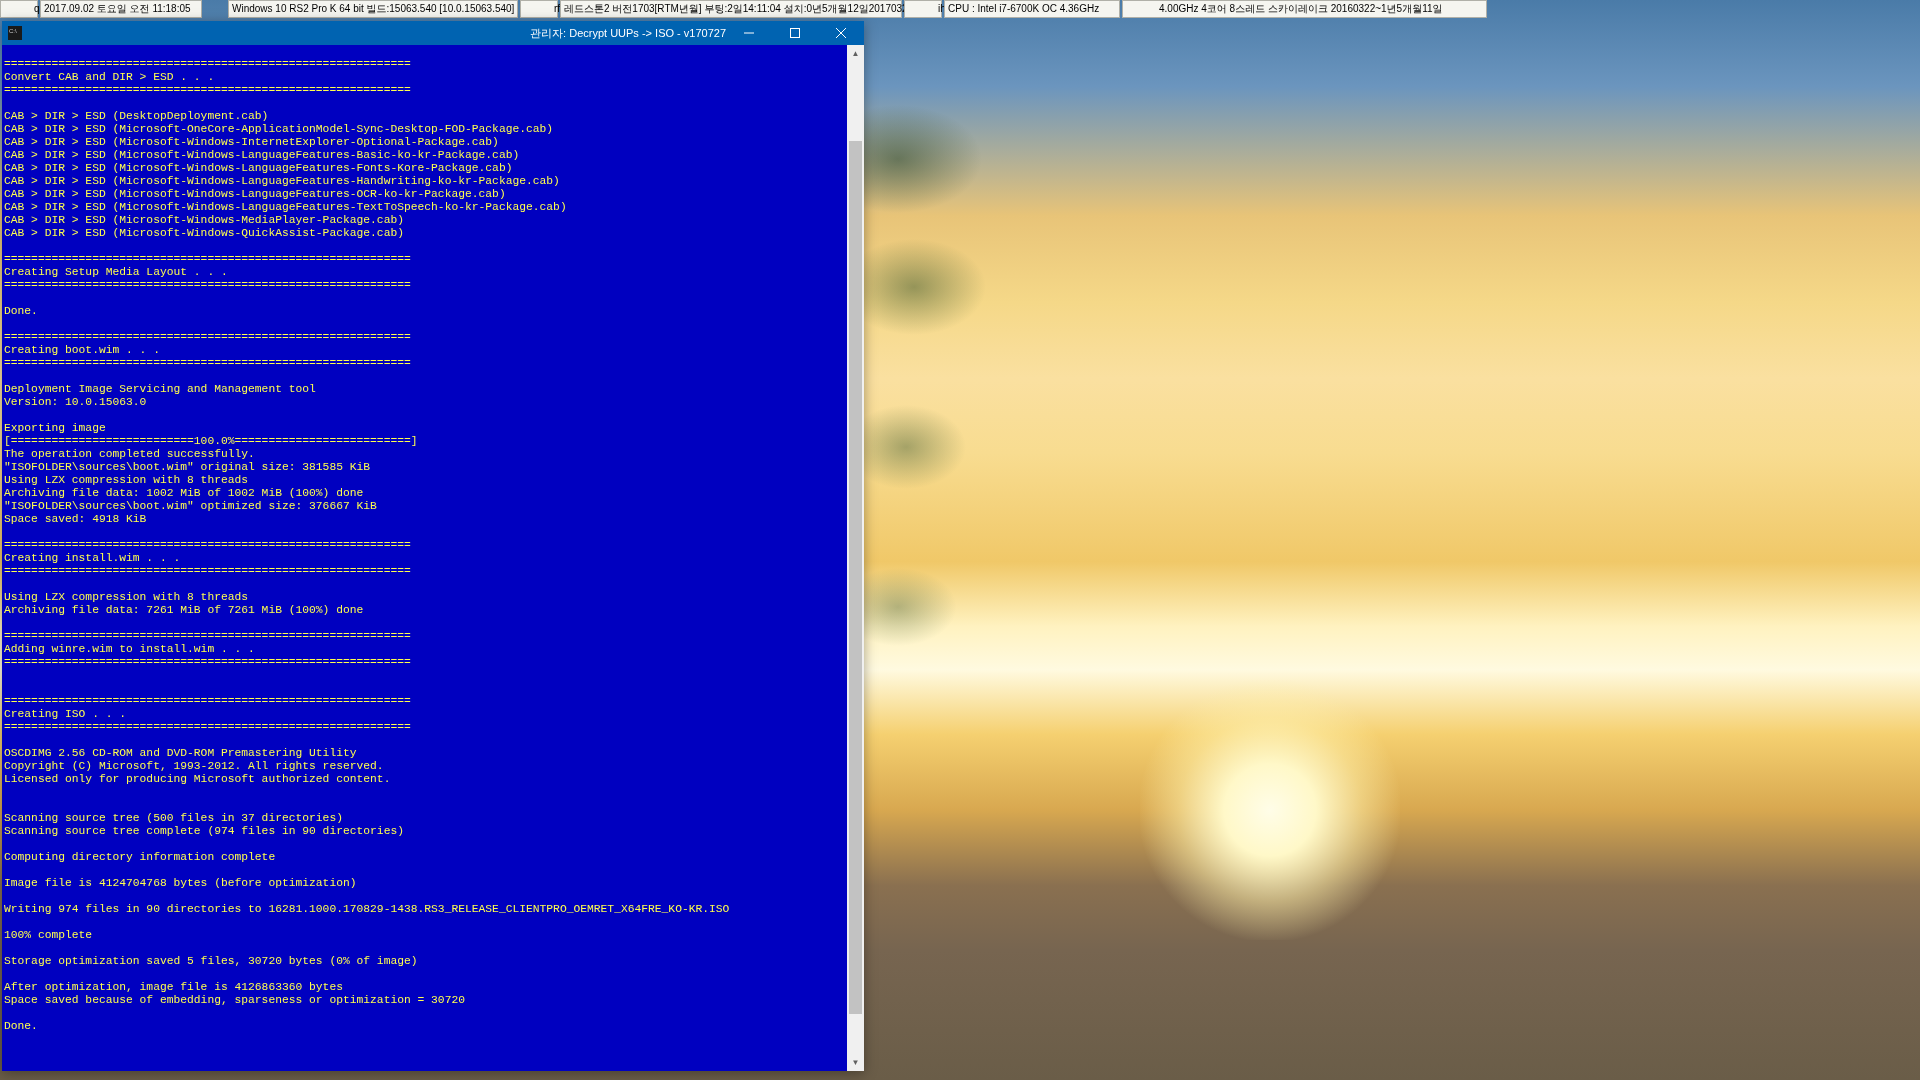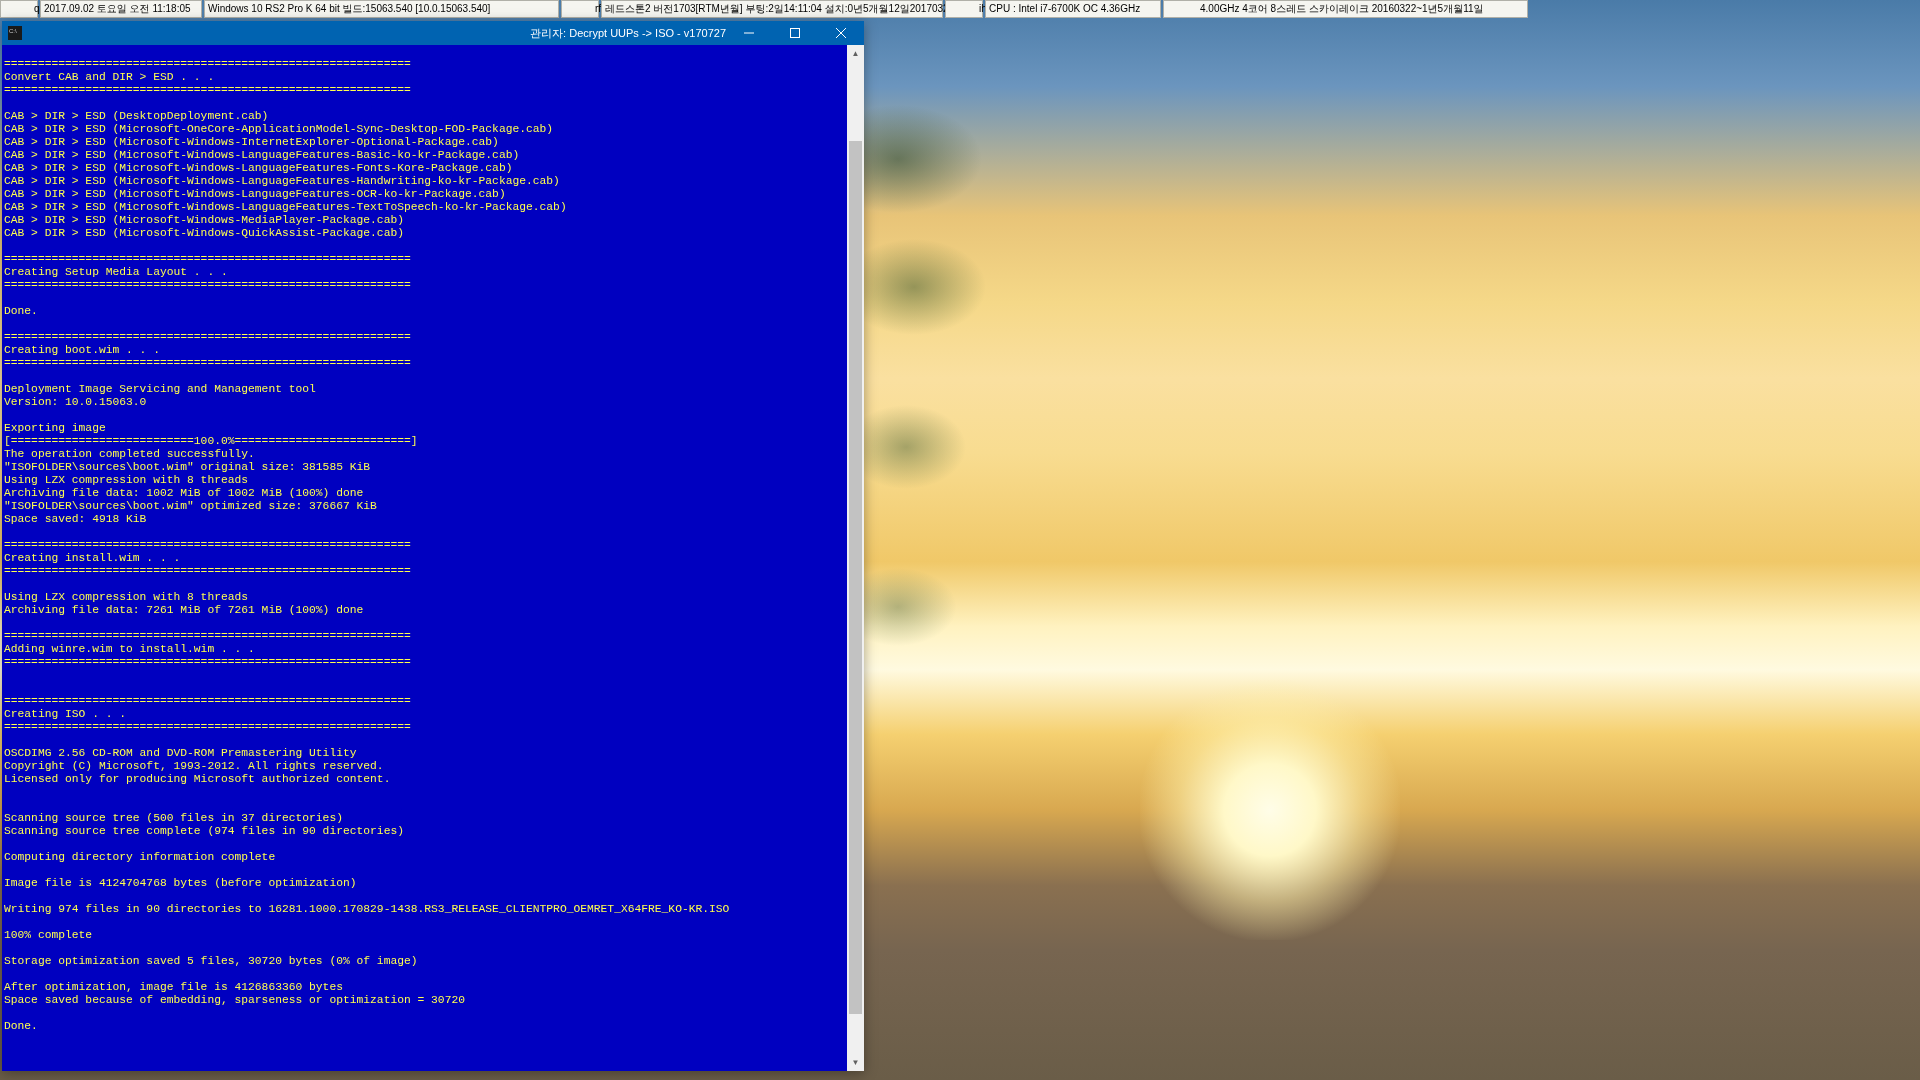--- a/index.html
+++ b/index.html
@@ -47,21 +47,21 @@
   line-height: 16px;
 }
 .infobar .cell {
   background: #f5f5f0;
   border: 1px solid #b0b0a8;
   padding: 0 3px;
   white-space: nowrap;
 }
 .infobar .lbl { width: 20px; text-align: center; padding-left: 33px; }
 .infobar .c1 { width: 162px; }
-.infobar .c2 { width: 355px; }
+.infobar .c2 { width: 290px; margin-left: 24px; }
 .infobar .c3 { width: 342px; }
 .infobar .c4 { width: 176px; }
 .infobar .c5 { width: 365px; padding-left: 36px; }
 
 .cmdwin {
   position: absolute;
   left: 2px; top: 21px;
   width: 862px; height: 1050px;
   background: #0000c0;
   box-shadow: 0 2px 12px rgba(0,0,0,.35);

